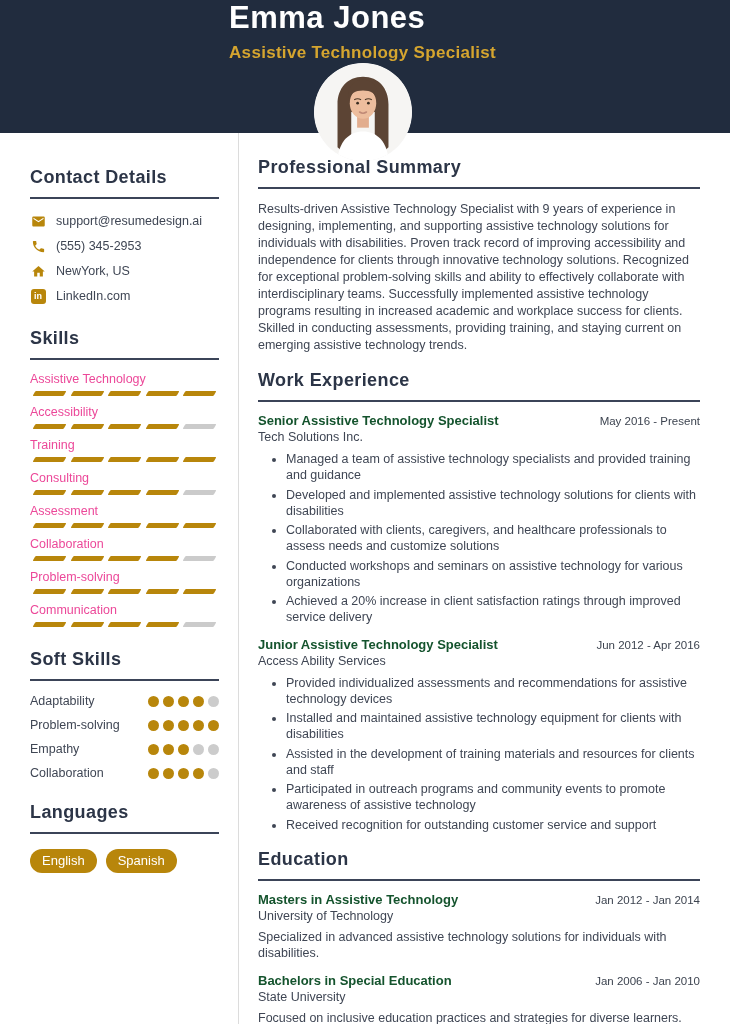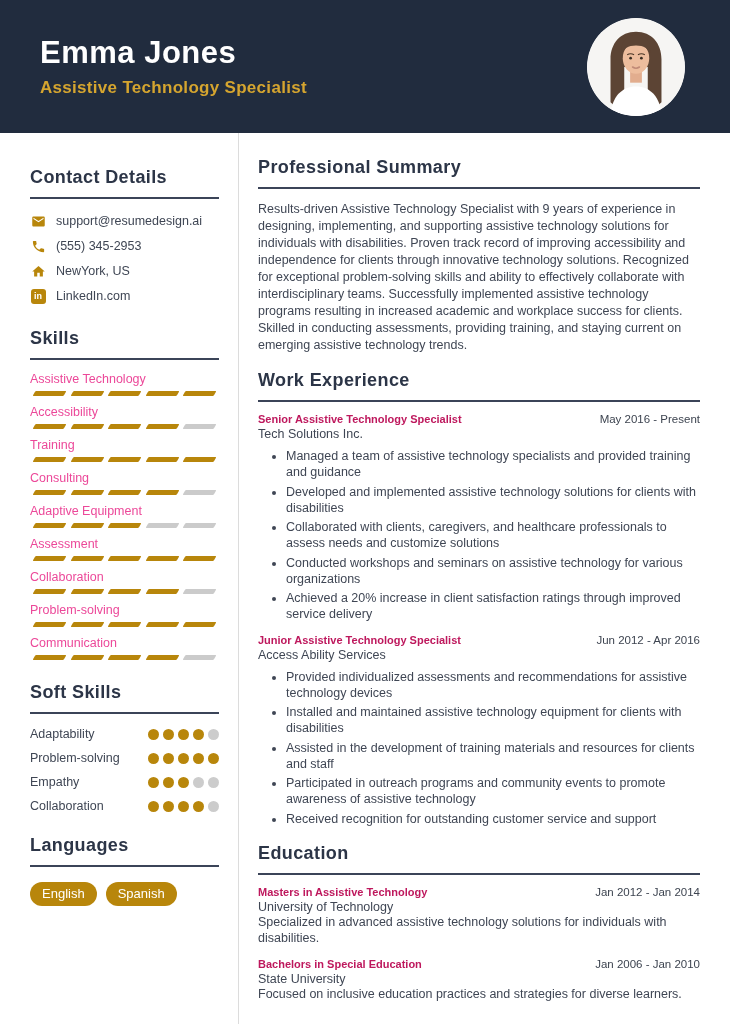--- a/index.html
+++ b/index.html
@@ -10,20 +10,21 @@
     color:#3f4654;
     width:730px; height:1024px; overflow:hidden;
   }
   .page { width:730px; height:1024px; background:#fff; position:relative; }
 
   
   .header {
     height:133px; background:#212c3e; color:#fff;
     display:flex; align-items:center; justify-content:space-between;
     padding:0 45px 0 40px;
+    flex-direction:column;
   }
   .header .name {
     font-size:31px; font-weight:700; letter-spacing:0.5px; line-height:1.15;
   }
   .header .role {
     font-size:17px; font-weight:700; color:#d5a52f; margin-top:7px; letter-spacing:0.3px;
   }
   .avatar {
     width:98px; height:98px; border-radius:50%; overflow:hidden; flex:0 0 auto;
     background:#f7f7f7;
@@ -77,26 +78,26 @@
   .lang-badge {
     background:#b8860b; color:#fff; font-size:13px; font-weight:400;
     padding:4px 12px 5px; border-radius:12px;
   }
 
   
   .summary-text { margin-top:12px; font-size:12.5px; line-height:1.36; color:#3f4654; margin-bottom:8px; }
   .right .sec { margin-bottom:16px; }
   .entry { margin-top:11px; }
   .entry-head { display:flex; justify-content:space-between; align-items:baseline; }
-  .entry-title { font-size:11px; font-weight:700; color:#be185d; }
+  .entry-title { font-size:13px; font-weight:700; color:#14532d; }
   .entry-dates { font-size:11.5px; color:#3d4450; white-space:nowrap; }
   .entry-sub { font-size:12.5px; color:#3f4654; margin-top:2px; }
   .entry ul { margin:7px 0 2px 16px; padding-left:12px; }
   .entry li { font-size:12.5px; line-height:1.3; color:#3f4654; margin-bottom:3px; }
-  .entry-desc { font-size:12.5px; line-height:1.32; color:#3f4654; }
+  .entry-desc { font-size:12.5px; line-height:1.32; color:#3f4654; margin-top:6px; }
 </style>
 </head>
 <body>
 
 <div class="page">
 
   <div class="header">
     <div>
       <div class="name">Emma Jones</div>
       <div class="role">Assistive Technology Specialist</div>
@@ -202,30 +203,20 @@
             <div class="skill-name">Consulting</div>
             <div class="segbar">
                 <i class="on"></i>
                 <i class="on"></i>
                 <i class="on"></i>
                 <i class="on"></i>
                 <i></i>
               </div>
           </div>
           <div class="skill-row">
-            <div class="skill-name">Adaptive Equipment</div>
-            <div class="segbar">
-                <i class="on"></i>
-                <i class="on"></i>
-                <i class="on"></i>
-                <i></i>
-                <i></i>
-              </div>
-          </div>
-          <div class="skill-row">
             <div class="skill-name">Assessment</div>
             <div class="segbar">
                 <i class="on"></i>
                 <i class="on"></i>
                 <i class="on"></i>
                 <i class="on"></i>
                 <i class="on"></i>
               </div>
           </div>
           <div class="skill-row">

